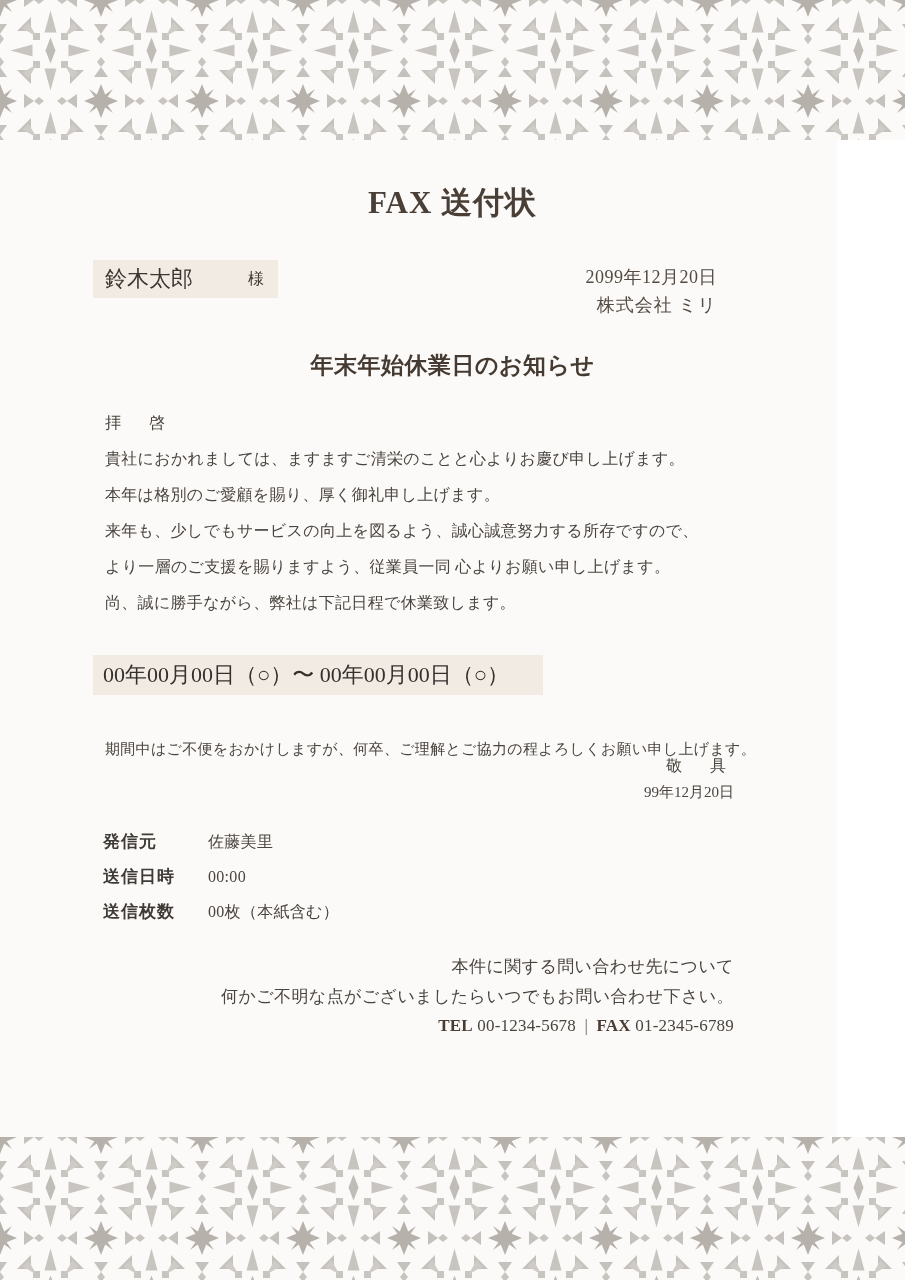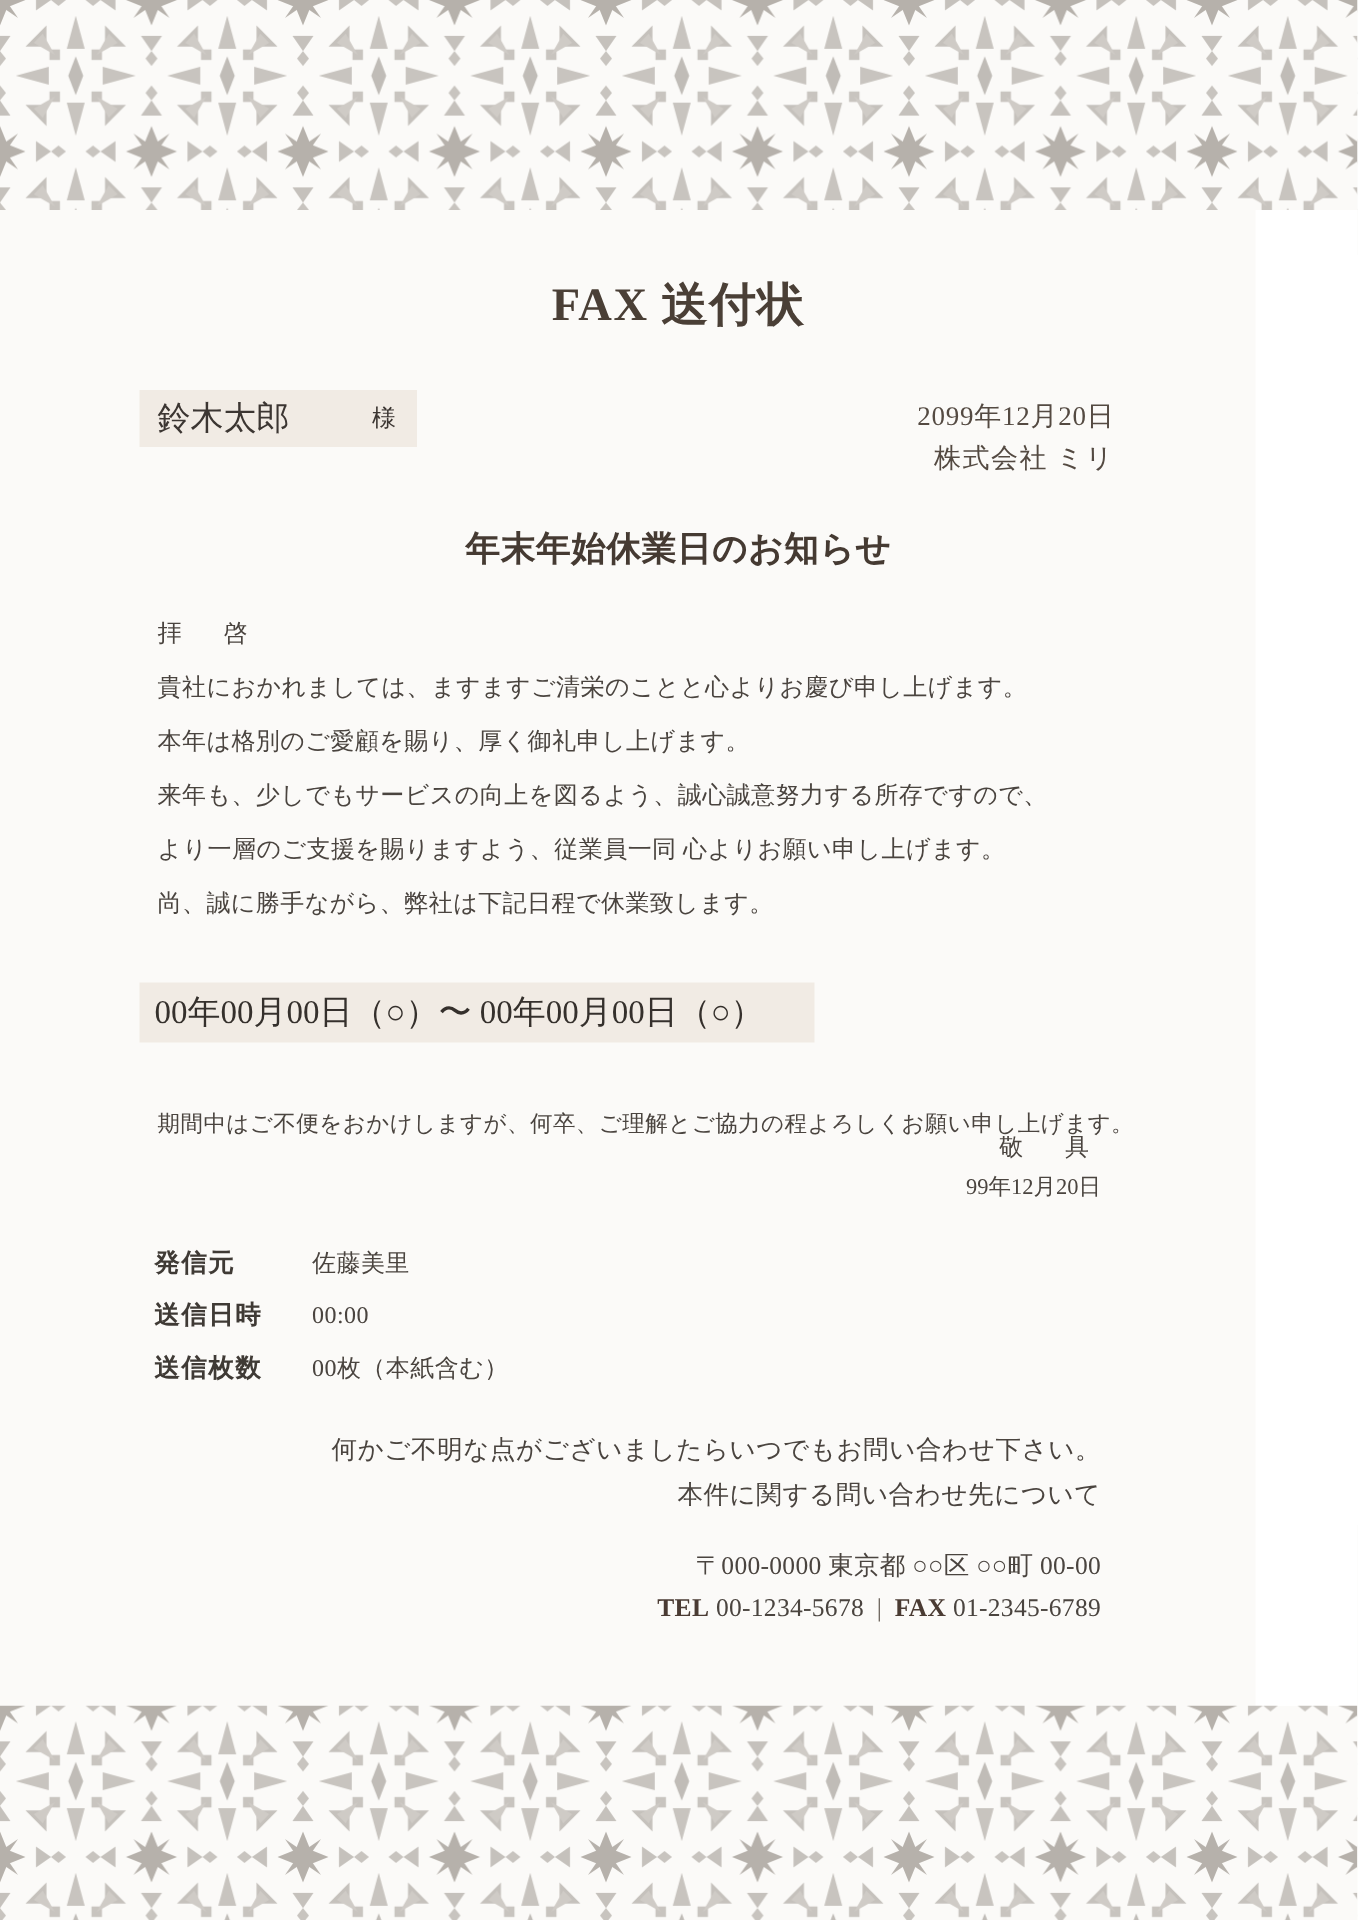--- a/index.html
+++ b/index.html
@@ -69,21 +69,21 @@
     font-size: 16px;
     color: #3c3632;
     margin-left: auto;
     padding-right: 2px;
   }
 
   
   .sender-meta {
     position: absolute;
     top: 264px;
-    right: 94px;
+    right: 120px;
     text-align: right;
     color: #544a42;
   }
   .sender-meta .line1 {
     font-size: 18px;
     line-height: 26px;
     letter-spacing: 0.5px;
   }
   .sender-meta .line2 {
     font-size: 18px;
@@ -330,23 +330,22 @@
       <span class="info-label">送信日時</span>
       <span class="info-value">00:00</span>
     </div>
     <div class="info-row">
       <span class="info-label">送信枚数</span>
       <span class="info-value">00枚（本紙含む）</span>
     </div>
   </div>
 
   <div class="footer-block">
+    <div class="footer-note">本件に関する問い合わせ先について</div>
     <div class="footer-note">何かご不明な点がございましたらいつでもお問い合わせ下さい。</div>
-    <div class="footer-note">本件に関する問い合わせ先について</div>
-    <div class="footer-addr">〒000-0000 東京都 ○○区 ○○町 00-00</div>
     <div class="footer-tel">
       <span class="tel-label">TEL</span>
       <span>00-1234-5678</span>
       <span class="tel-sep">|</span>
       <span class="fax-label">FAX</span>
       <span>01-2345-6789</span>
     </div>
   </div>
 
   <div class="pattern-band bottom">

